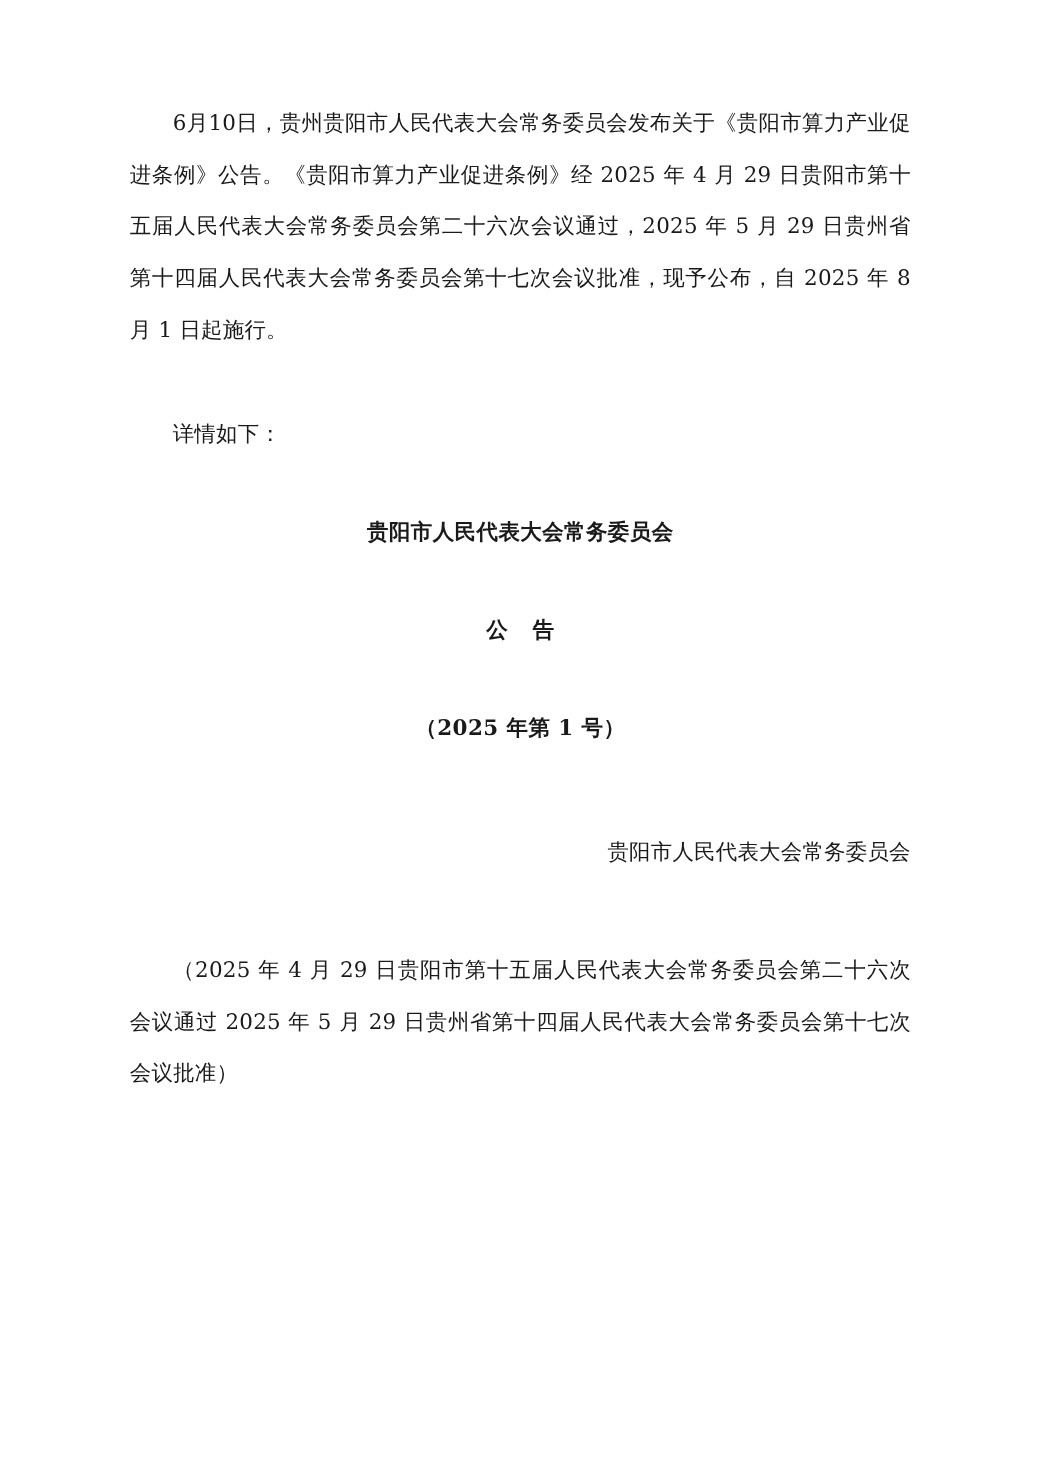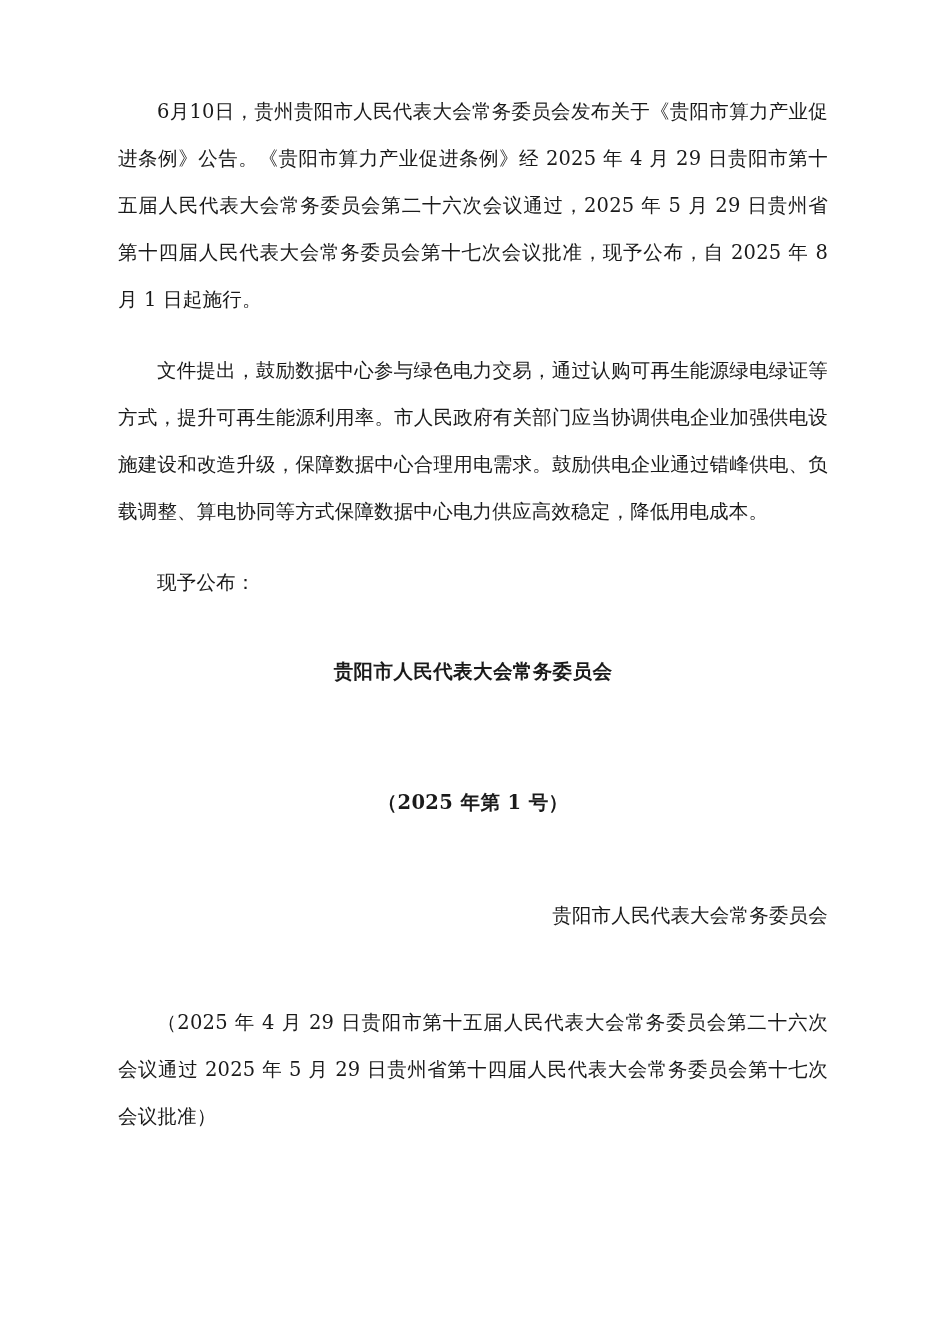--- a/index.html
+++ b/index.html
@@ -71,32 +71,32 @@
 </head>
 <body>
 
 <div class="page">
   <div class="content">
 
     <p class="para">6月10日，贵州贵阳市人民代表大会常务委员会发布关于《贵阳市算力产业促进条例》公告。《贵阳市算力产业促进条例》经 2025 年 4 月 29 日贵阳市第十五届人民代表大会常务委员会第二十六次会议通过，2025 年 5 月 29 日贵州省第十四届人民代表大会常务委员会第十七次会议批准，现予公布，自 2025 年 8 月 1 日起施行。</p>
 
     <div class="gap-mid"></div>
 
-    <p class="para">文件提出，鼓励数据中心参与绿色电力交易，通过认购可再生能源绿电绿证等方式，提升可再生能源利用率。市人民政府有关部门应当协调供电企业加强供电设施建设和改造升级，保障数据中心合理用电需求。鼓励供电企业通过错峰供电、负载调整、算电协同等方式保障数据中心电力供应高效稳定，降低用电成本。</p>
 
     <div class="gap-mid"></div>
 
-    <p class="para">现予公布：</p>
+    <p class="para">详情如下：</p>
 
     <div class="gap-large"></div>
 
     <p class="heading">贵阳市人民代表大会常务委员会</p>
 
     <div class="gap-large"></div>
 
+    <p class="heading gonggao">公 告</p>
 
     <div class="gap-large"></div>
 
     <p class="heading">（2025 年第 1 号）</p>
 
     <div class="gap-large"></div>
 
 
     <div class="gap-mid"></div>
 

